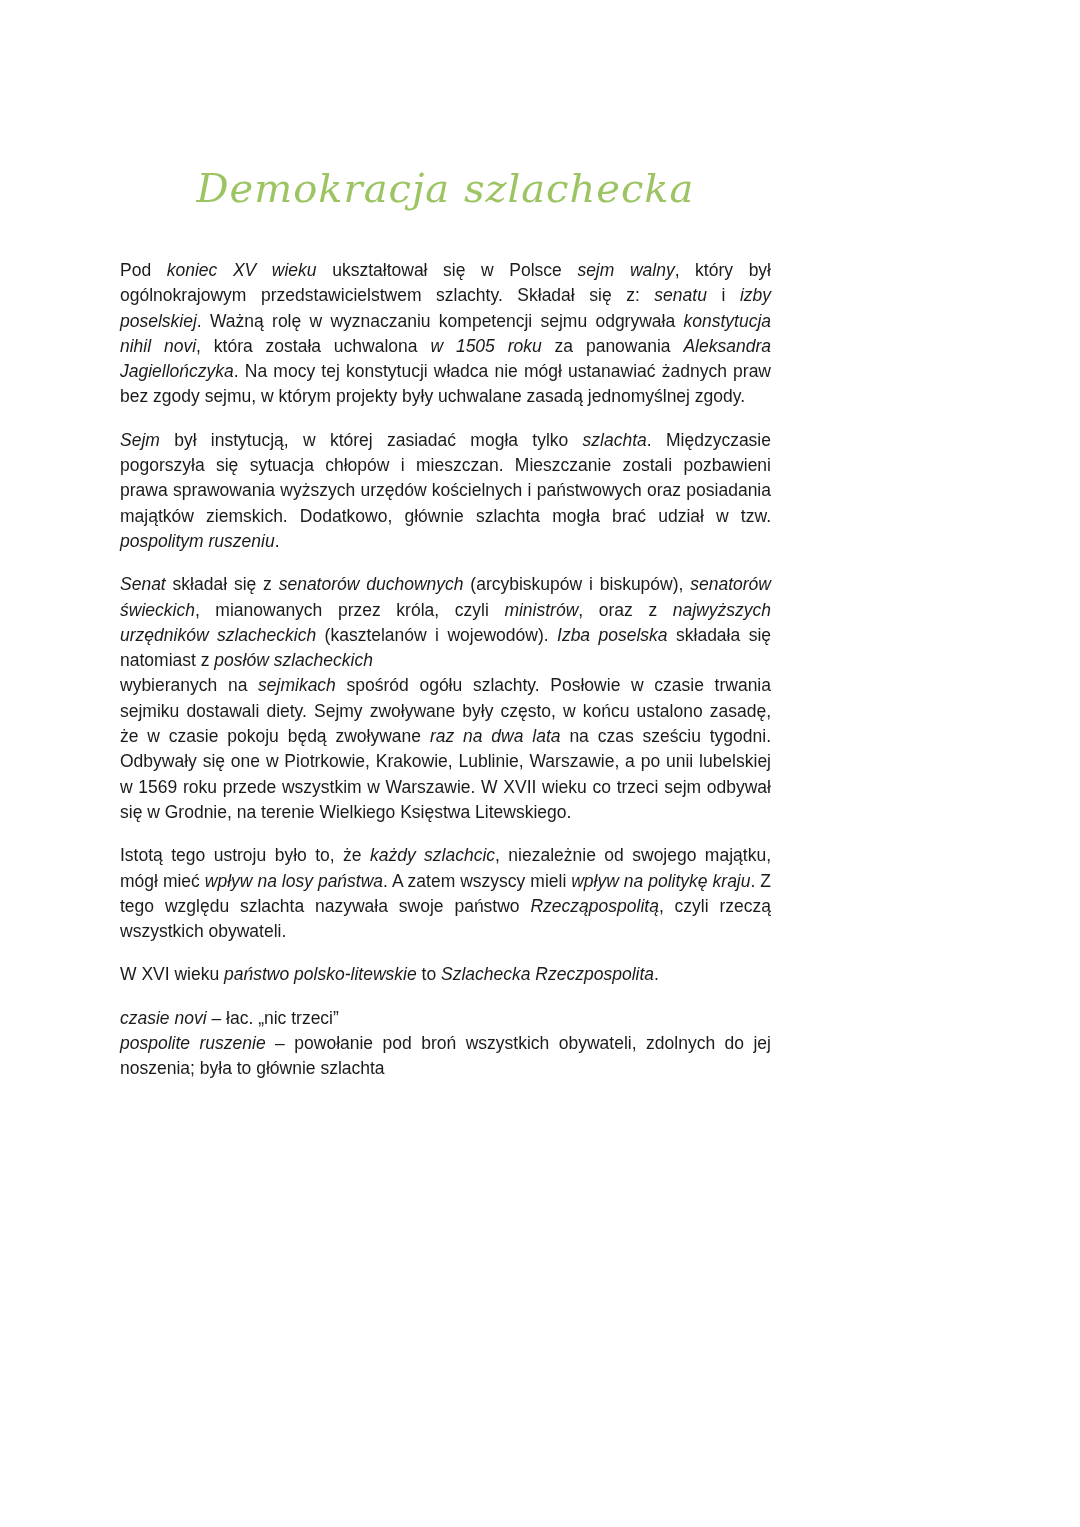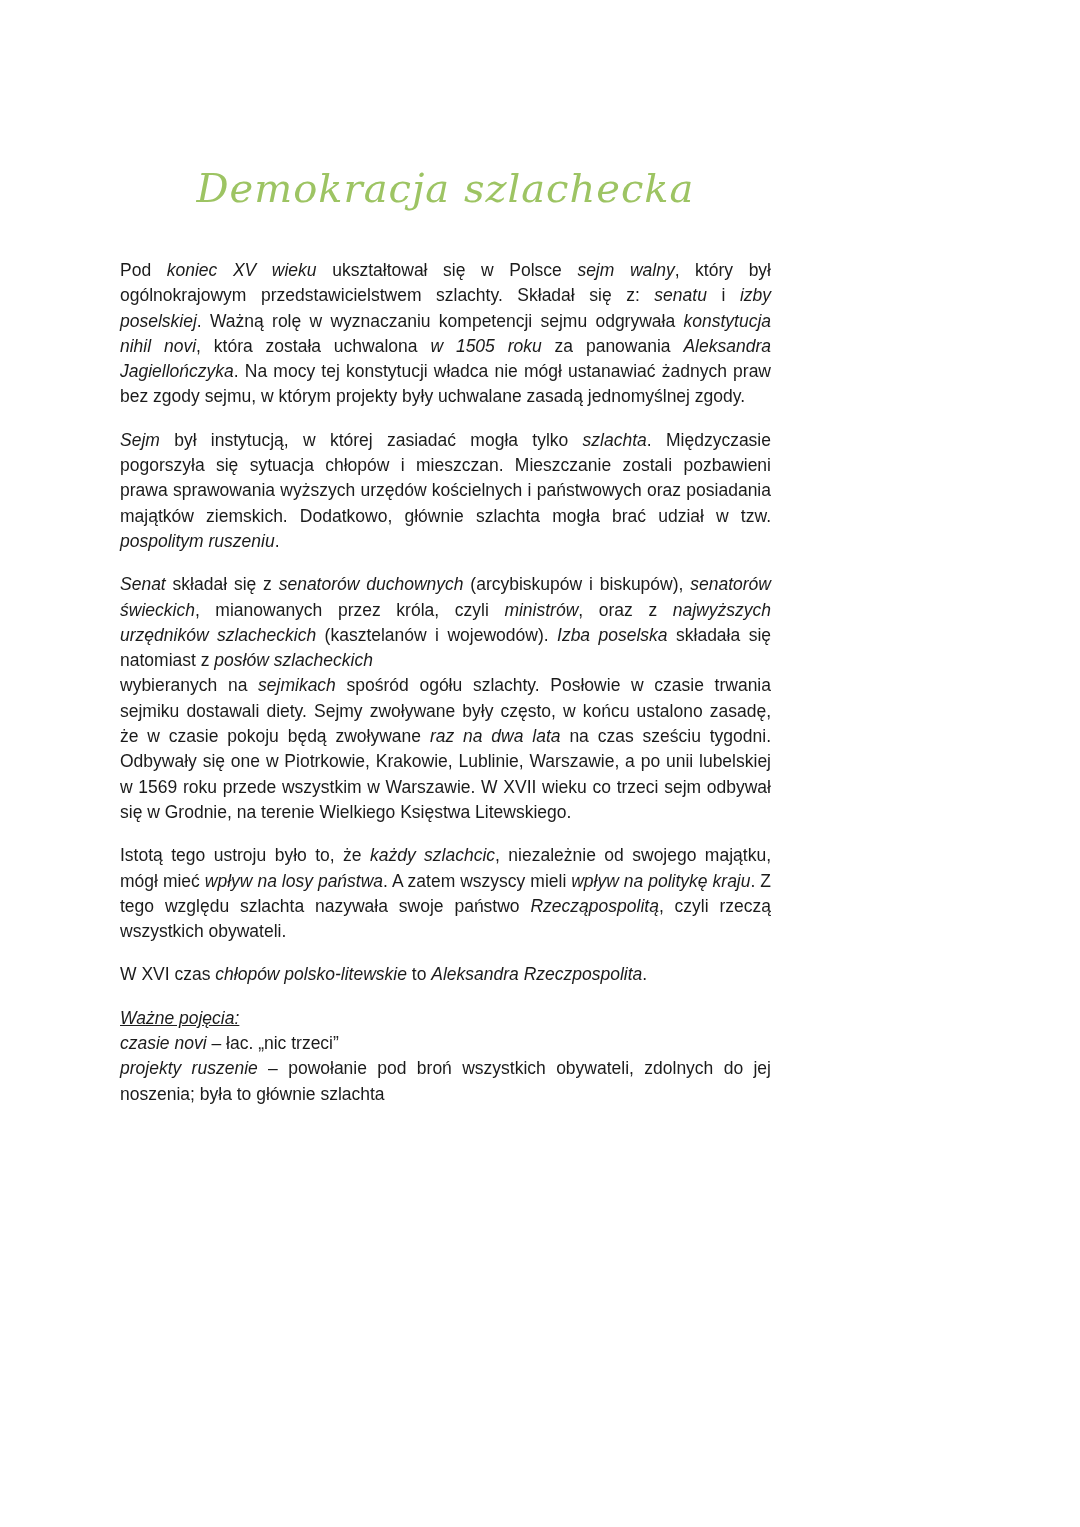--- a/index.html
+++ b/index.html
@@ -55,20 +55,19 @@
 </head>
 <body style="color: rgb(27, 27, 27); background: rgb(255, 255, 255);">
 
 <div class="page">
   <h1 class="title" style="color: rgb(157, 196, 99);">Demokracja szlachecka</h1>
 
   <p class="para"><span class="seg-n">Pod </span><span class="seg-bi">koniec XV wieku</span><span class="seg-n"> ukształtował się w Polsce </span><span class="seg-bi">sejm walny</span><span class="seg-n">, który był ogólnokrajowym przedstawicielstwem szlachty. Składał się z: </span><span class="seg-bi">senatu</span><span class="seg-n"> i </span><span class="seg-bi">izby poselskiej</span><span class="seg-n">. Ważną rolę w wyznaczaniu kompetencji sejmu odgrywała </span><span class="seg-bi">konstytucja nihil novi</span><span class="seg-n">, która została uchwalona </span><span class="seg-bi">w 1505 roku</span><span class="seg-n"> za panowania </span><span class="seg-bi">Aleksandra Jagiellończyka</span><span class="seg-n">. Na mocy tej konstytucji władca nie mógł ustanawiać żadnych praw bez zgody sejmu, w którym projekty były uchwalane zasadą jednomyślnej zgody.</span></p>
   <p class="para"><span class="seg-bi">Sejm</span><span class="seg-n"> był instytucją, w której zasiadać mogła tylko </span><span class="seg-bi">szlachta</span><span class="seg-n">. Międzyczasie pogorszyła się sytuacja chłopów i mieszczan. Mieszczanie zostali pozbawieni prawa sprawowania wyższych urzędów kościelnych i państwowych oraz posiadania majątków ziemskich. Dodatkowo, głównie szlachta mogła brać udział w tzw. </span><span class="seg-bi">pospolitym ruszeniu</span><span class="seg-n">.</span></p>
   <p class="para"><span class="seg-bi">Senat</span><span class="seg-n"> składał się z </span><span class="seg-bi">senatorów duchownych</span><span class="seg-n"> (arcybiskupów i biskupów), </span><span class="seg-bi">senatorów świeckich</span><span class="seg-n">, mianowanych przez króla, czyli </span><span class="seg-bi">ministrów</span><span class="seg-n">, oraz z </span><span class="seg-bi">najwyższych urzędników szlacheckich</span><span class="seg-n"> (kasztelanów i wojewodów). </span><span class="seg-bi">Izba poselska</span><span class="seg-n"> składała się natomiast z </span><span class="seg-bi">posłów szlacheckich</span><br><span class="seg-n">wybieranych na </span><span class="seg-bi">sejmikach</span><span class="seg-n"> spośród ogółu szlachty. Posłowie w czasie trwania sejmiku dostawali diety. Sejmy zwoływane były często, w końcu ustalono zasadę, że w czasie pokoju będą zwoływane </span><span class="seg-bi">raz na dwa lata</span><span class="seg-n"> na czas sześciu tygodni. Odbywały się one w Piotrkowie, Krakowie, Lublinie, Warszawie, a po unii lubelskiej w 1569 roku przede wszystkim w Warszawie. W XVII wieku co trzeci sejm odbywał się w Grodnie, na terenie Wielkiego Księstwa Litewskiego.</span></p>
   <p class="para"><span class="seg-n">Istotą tego ustroju było to, że </span><span class="seg-bi">każdy szlachcic</span><span class="seg-n">, niezależnie od swojego majątku, mógł mieć </span><span class="seg-bi">wpływ na losy państwa</span><span class="seg-n">. A zatem wszyscy mieli </span><span class="seg-bi">wpływ na politykę kraju</span><span class="seg-n">. Z tego względu szlachta nazywała swoje państwo </span><span class="seg-bi">Rzecząpospolitą</span><span class="seg-n">, czyli rzeczą wszystkich obywateli.</span></p>
-  <p class="para"><span class="seg-n">W XVI czas </span><span class="seg-bi">chłopów polsko-litewskie</span><span class="seg-n"> to </span><span class="seg-bi">Aleksandra Rzeczpospolita</span><span class="seg-n">.</span></p>
+  <p class="para"><span class="seg-n">W XVI wieku </span><span class="seg-bi">państwo polsko-litewskie</span><span class="seg-n"> to </span><span class="seg-bi">Szlachecka Rzeczpospolita</span><span class="seg-n">.</span></p>
 
   <div class="glossary">
-    <p class="gloss-line"><span class="seg-iu">Ważne pojęcia:</span></p>
     <p class="gloss-line"><span class="seg-bi">czasie novi</span><span class="seg-n"> – łac. „nic trzeci”</span></p>
-    <p class="gloss-line"><span class="seg-bi">projekty ruszenie</span><span class="seg-n"> – powołanie pod broń wszystkich obywateli, zdolnych do jej noszenia; była to głównie szlachta</span></p>
+    <p class="gloss-line"><span class="seg-bi">pospolite ruszenie</span><span class="seg-n"> – powołanie pod broń wszystkich obywateli, zdolnych do jej noszenia; była to głównie szlachta</span></p>
   </div>
 </div>
 
 </body></html>

